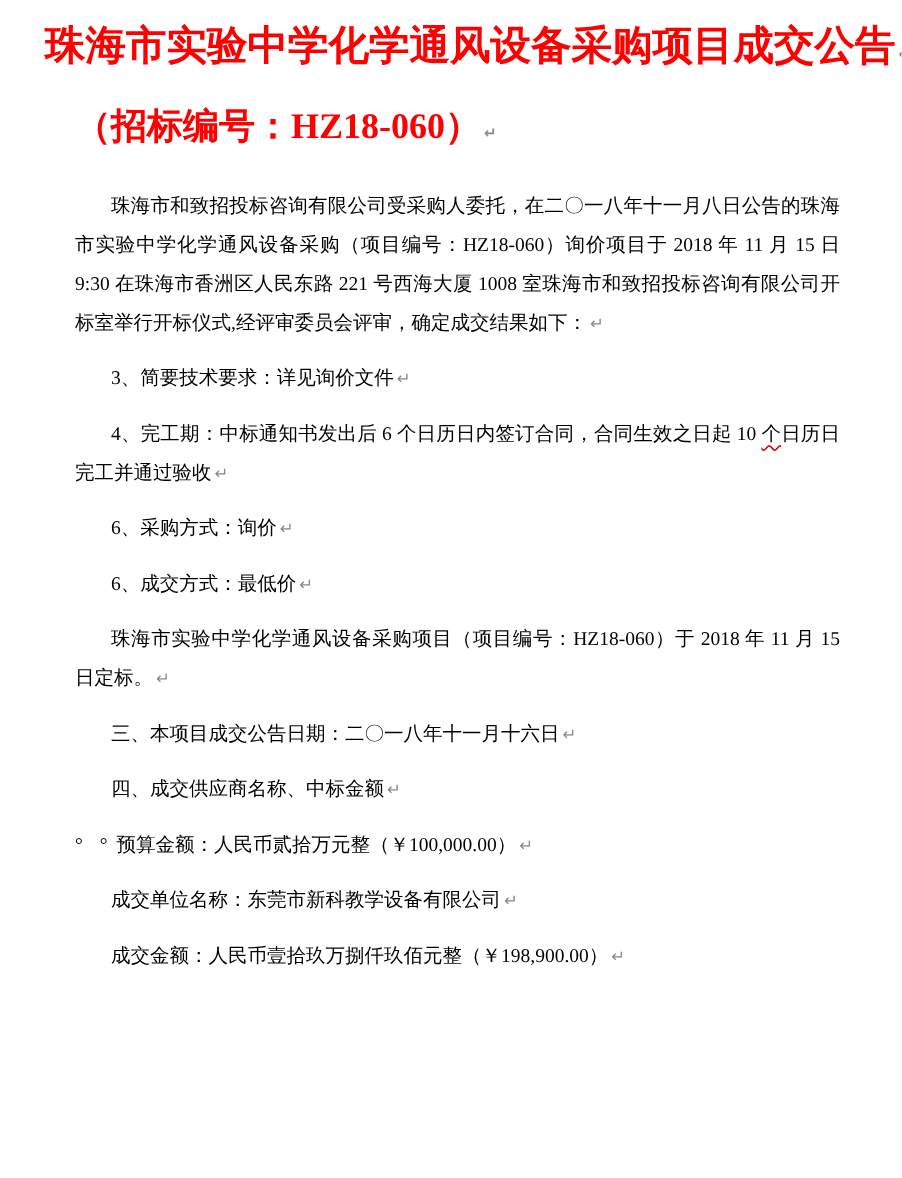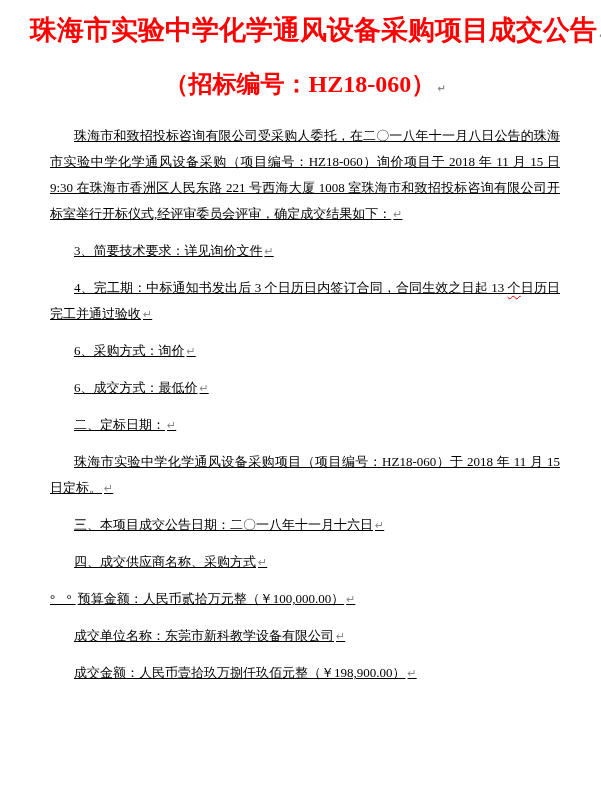--- a/index.html
+++ b/index.html
@@ -25,33 +25,31 @@
     color: #ff0000;
     text-align: center;
     line-height: 40px;
     margin: 0 -20px 0 -20px;
     white-space: nowrap;
   }
   .title2 {
     font-size: 24px;
     font-weight: bold;
     color: #ff0000;
-    text-align: center;
     line-height: 40px;
     margin: 8px 0 14px 0;
   }
   .para {
     font-size: 13px;
     line-height: 26px;
     text-align: justify;
     text-justify: inter-ideograph;
     margin: 0 0 10px 0;
     text-indent: 24px;
     color: #000000;
-    text-decoration: underline;
   }
   .para.noindent {
     text-indent: 0;
   }
   .pmark {
     color: #8a8a8a;
     font-family: "DejaVu Sans", sans-serif;
     font-size: 11px;
     padding-left: 2px;
   }
@@ -79,33 +77,32 @@
 
   <div class="title2"><span>（招标编号：HZ18-060）</span><span class="pmark small">↵</span></div>
 
   <p class="para"><span>珠海市和致招投标咨询有限公司受采购人委托，在二〇一八年十一月八日公告的珠海市实验中学化学通风设备采购（项目编号：HZ18-060）询价项目于 2018 年 11 月 15 日 9:30 在珠海市香洲区人民东路 221 号西海大厦 1008 室珠海市和致招投标咨询有限公司开标室举行开标仪式,经评审委员会评审，确定成交结果如下：</span><span class="pmark">↵</span></p>
 
 
 
 
   <p class="para"><span>3、简要技术要求：详见询价文件</span><span class="pmark">↵</span></p>
 
-  <p class="para"><span>4、完工期：中标通知书发出后 3 个日历日内签订合同，合同生效之日起 13 </span><span class="squiggle">个</span><span>日历日完工并通过验收</span><span class="pmark">↵</span></p>
+  <p class="para"><span>4、完工期：中标通知书发出后 6 个日历日内签订合同，合同生效之日起 10 </span><span class="squiggle">个</span><span>日历日完工并通过验收</span><span class="pmark">↵</span></p>
 
   <p class="para"><span>6、采购方式：询价</span><span class="pmark">↵</span></p>
 
   <p class="para"><span>6、成交方式：最低价</span><span class="pmark">↵</span></p>
 
-  <p class="para"><span>二、定标日期：</span><span class="pmark">↵</span></p>
 
   <p class="para"><span>珠海市实验中学化学通风设备采购项目（项目编号：HZ18-060）于 2018 年 11 月 15 日定标。</span><span class="pmark">↵</span></p>
 
   <p class="para"><span>三、本项目成交公告日期：二〇一八年十一月十六日</span><span class="pmark">↵</span></p>
 
-  <p class="para"><span>四、成交供应商名称、采购方式</span><span class="pmark">↵</span></p>
+  <p class="para"><span>四、成交供应商名称、中标金额</span><span class="pmark">↵</span></p>
 
   <p class="para noindent"><span class="space-marks">° °</span><span>预算金额：人民币贰拾万元整（￥100,000.00）</span><span class="pmark">↵</span></p>
 
   <p class="para"><span>成交单位名称：东莞市新科教学设备有限公司</span><span class="pmark">↵</span></p>
 
   <p class="para"><span>成交金额：人民币壹拾玖万捌仟玖佰元整（￥198,900.00）</span><span class="pmark">↵</span></p>
 
 </div>
 
 </body></html>

